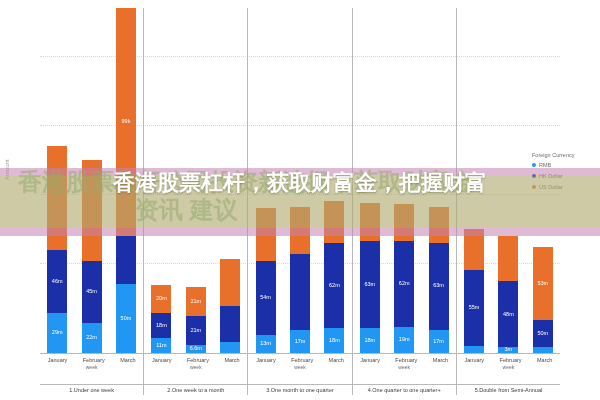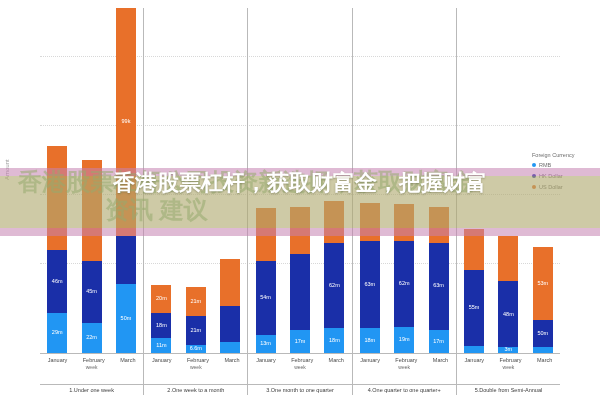--- a/index.html
+++ b/index.html
@@ -171,21 +171,21 @@
     position: absolute;
     left: 18px; top: 168px;
     width: 564px;
     font-size: 24px;
     font-weight: bold;
     color: rgba(150,170,110,0.55);
     line-height: 1.18;
     pointer-events: none;
     white-space: nowrap;
   }
-  #ghost .g2 { margin-left: 87px; display: block; }
+  #ghost .g2 { margin-left: 117px; display: block; }
   #overlay {
     position: absolute;
     left: 30px; top: 170px;
     width: 540px;
     text-align: center;
     font-size: 22px;
     font-weight: bold;
     color: #ffffff;
     line-height: 1.22;
     text-shadow: 0 1px 2px rgba(90,90,60,0.45);

